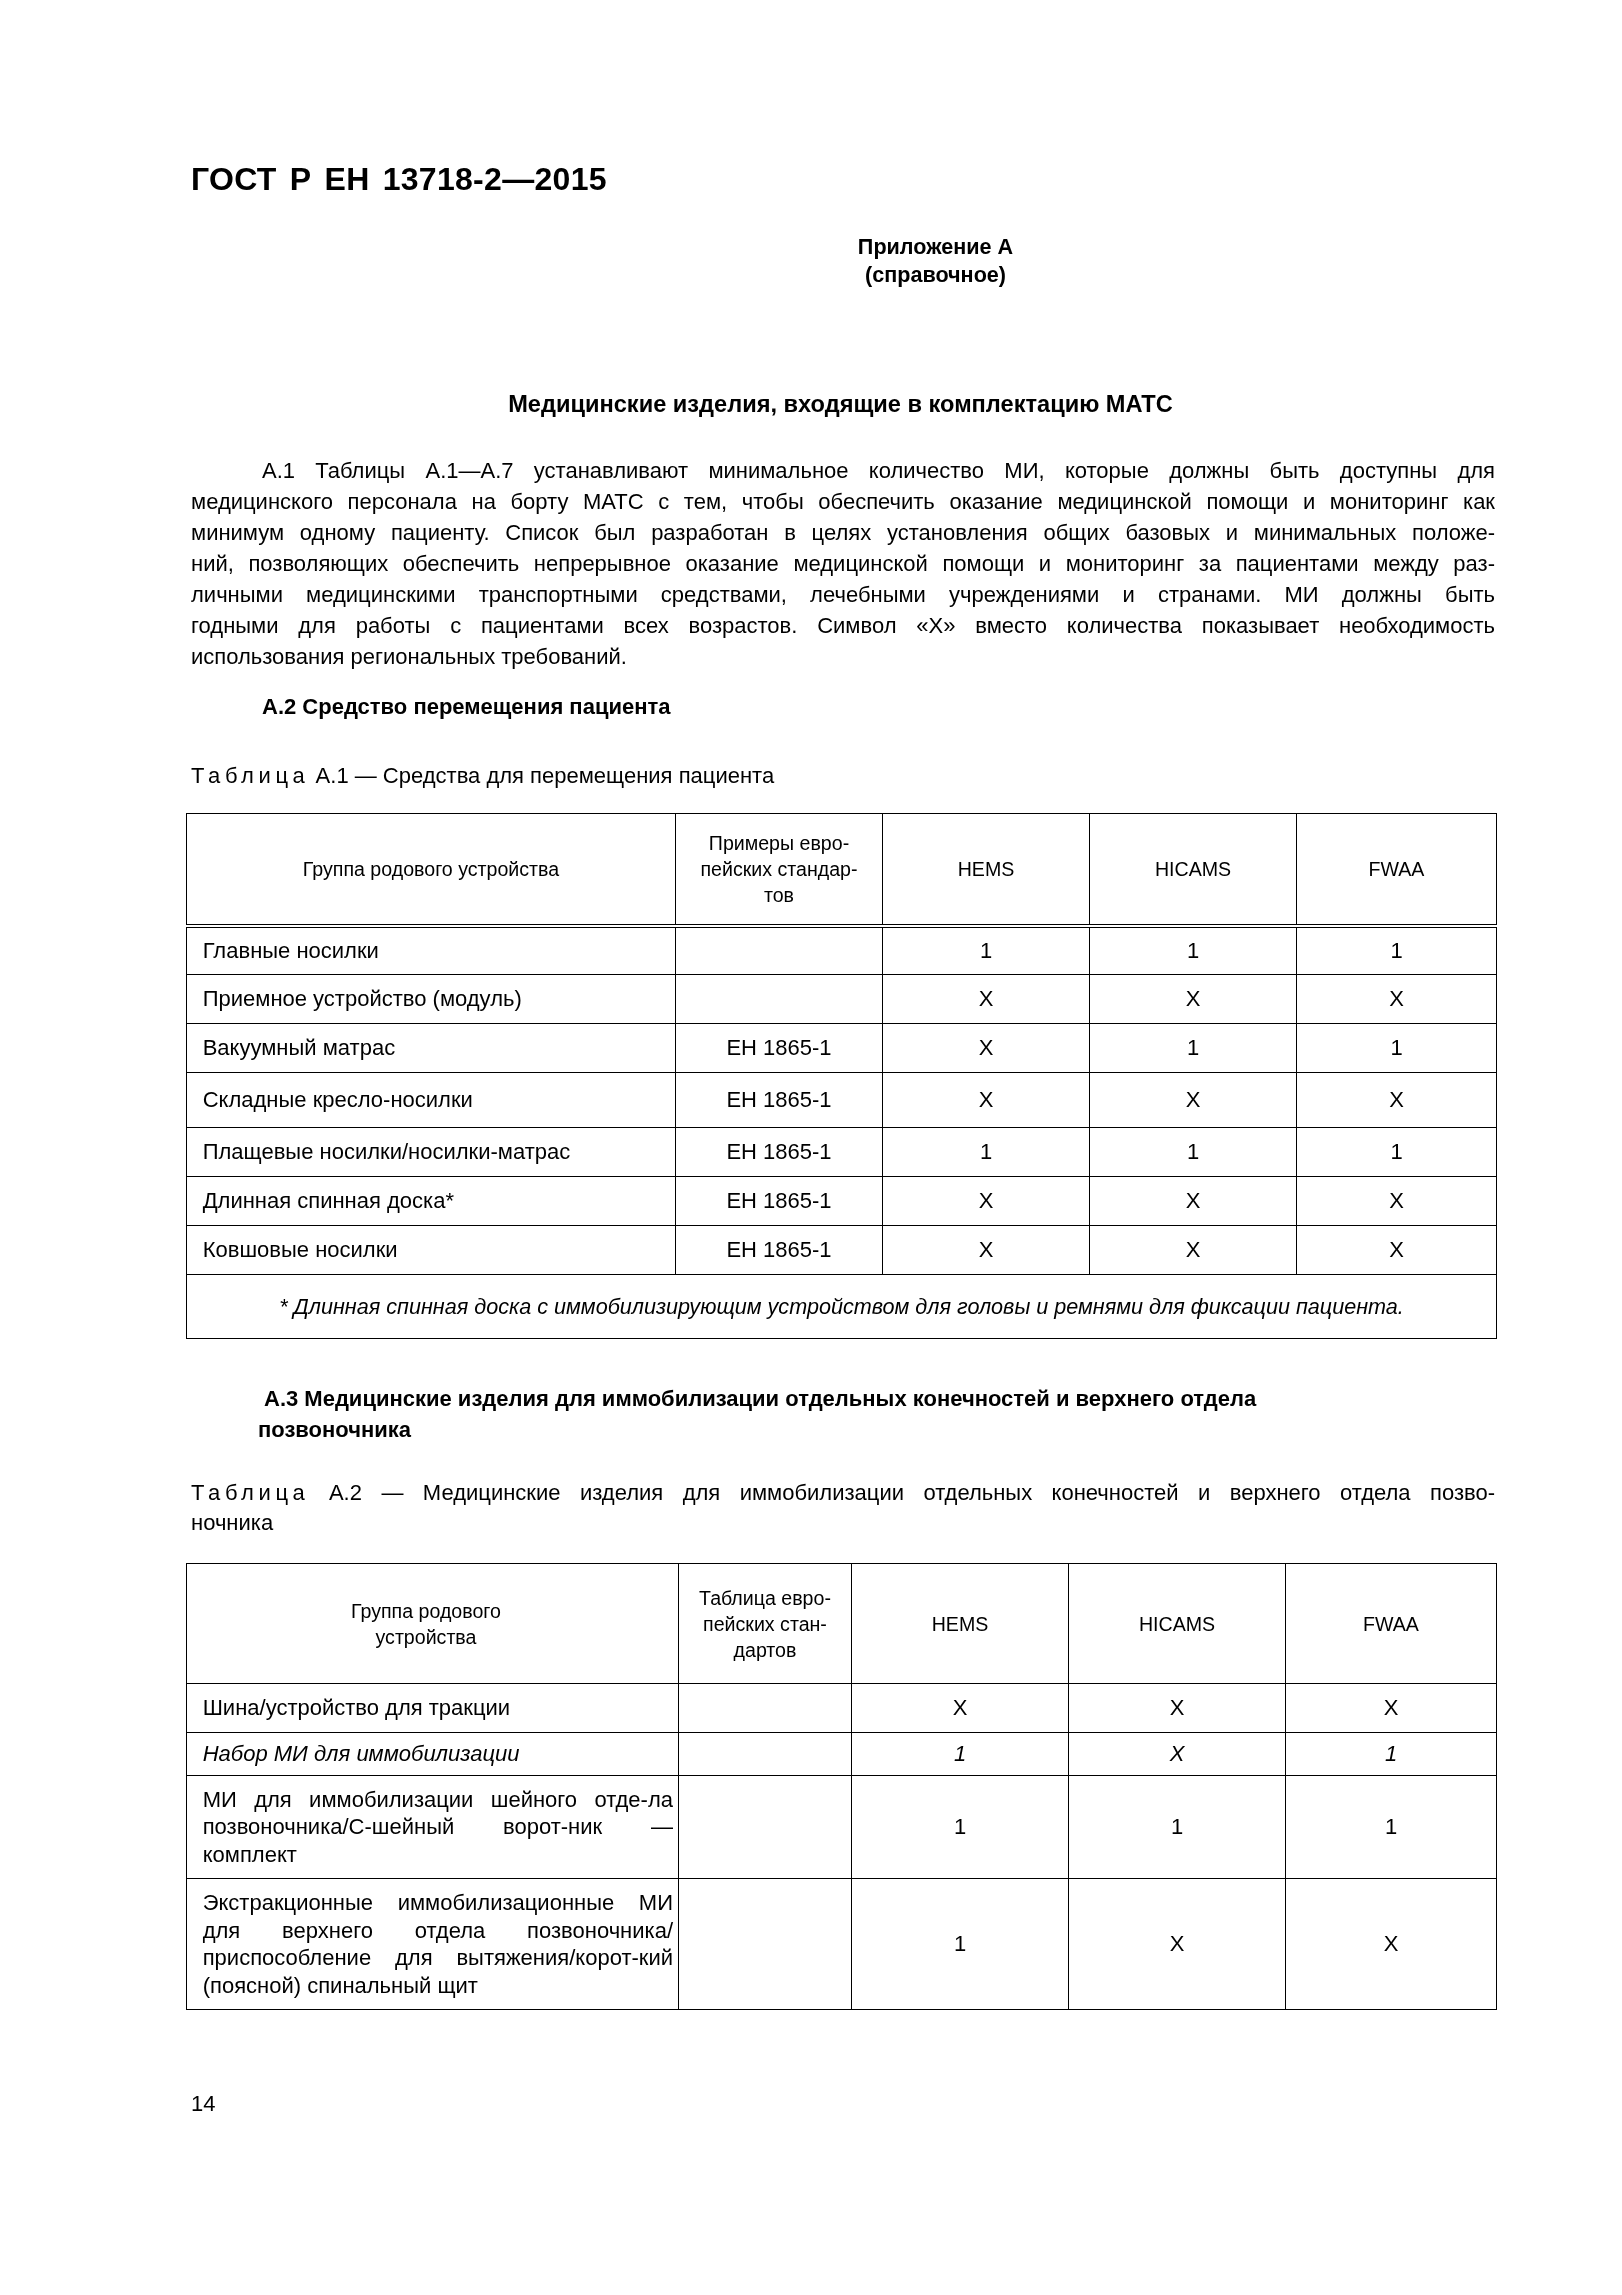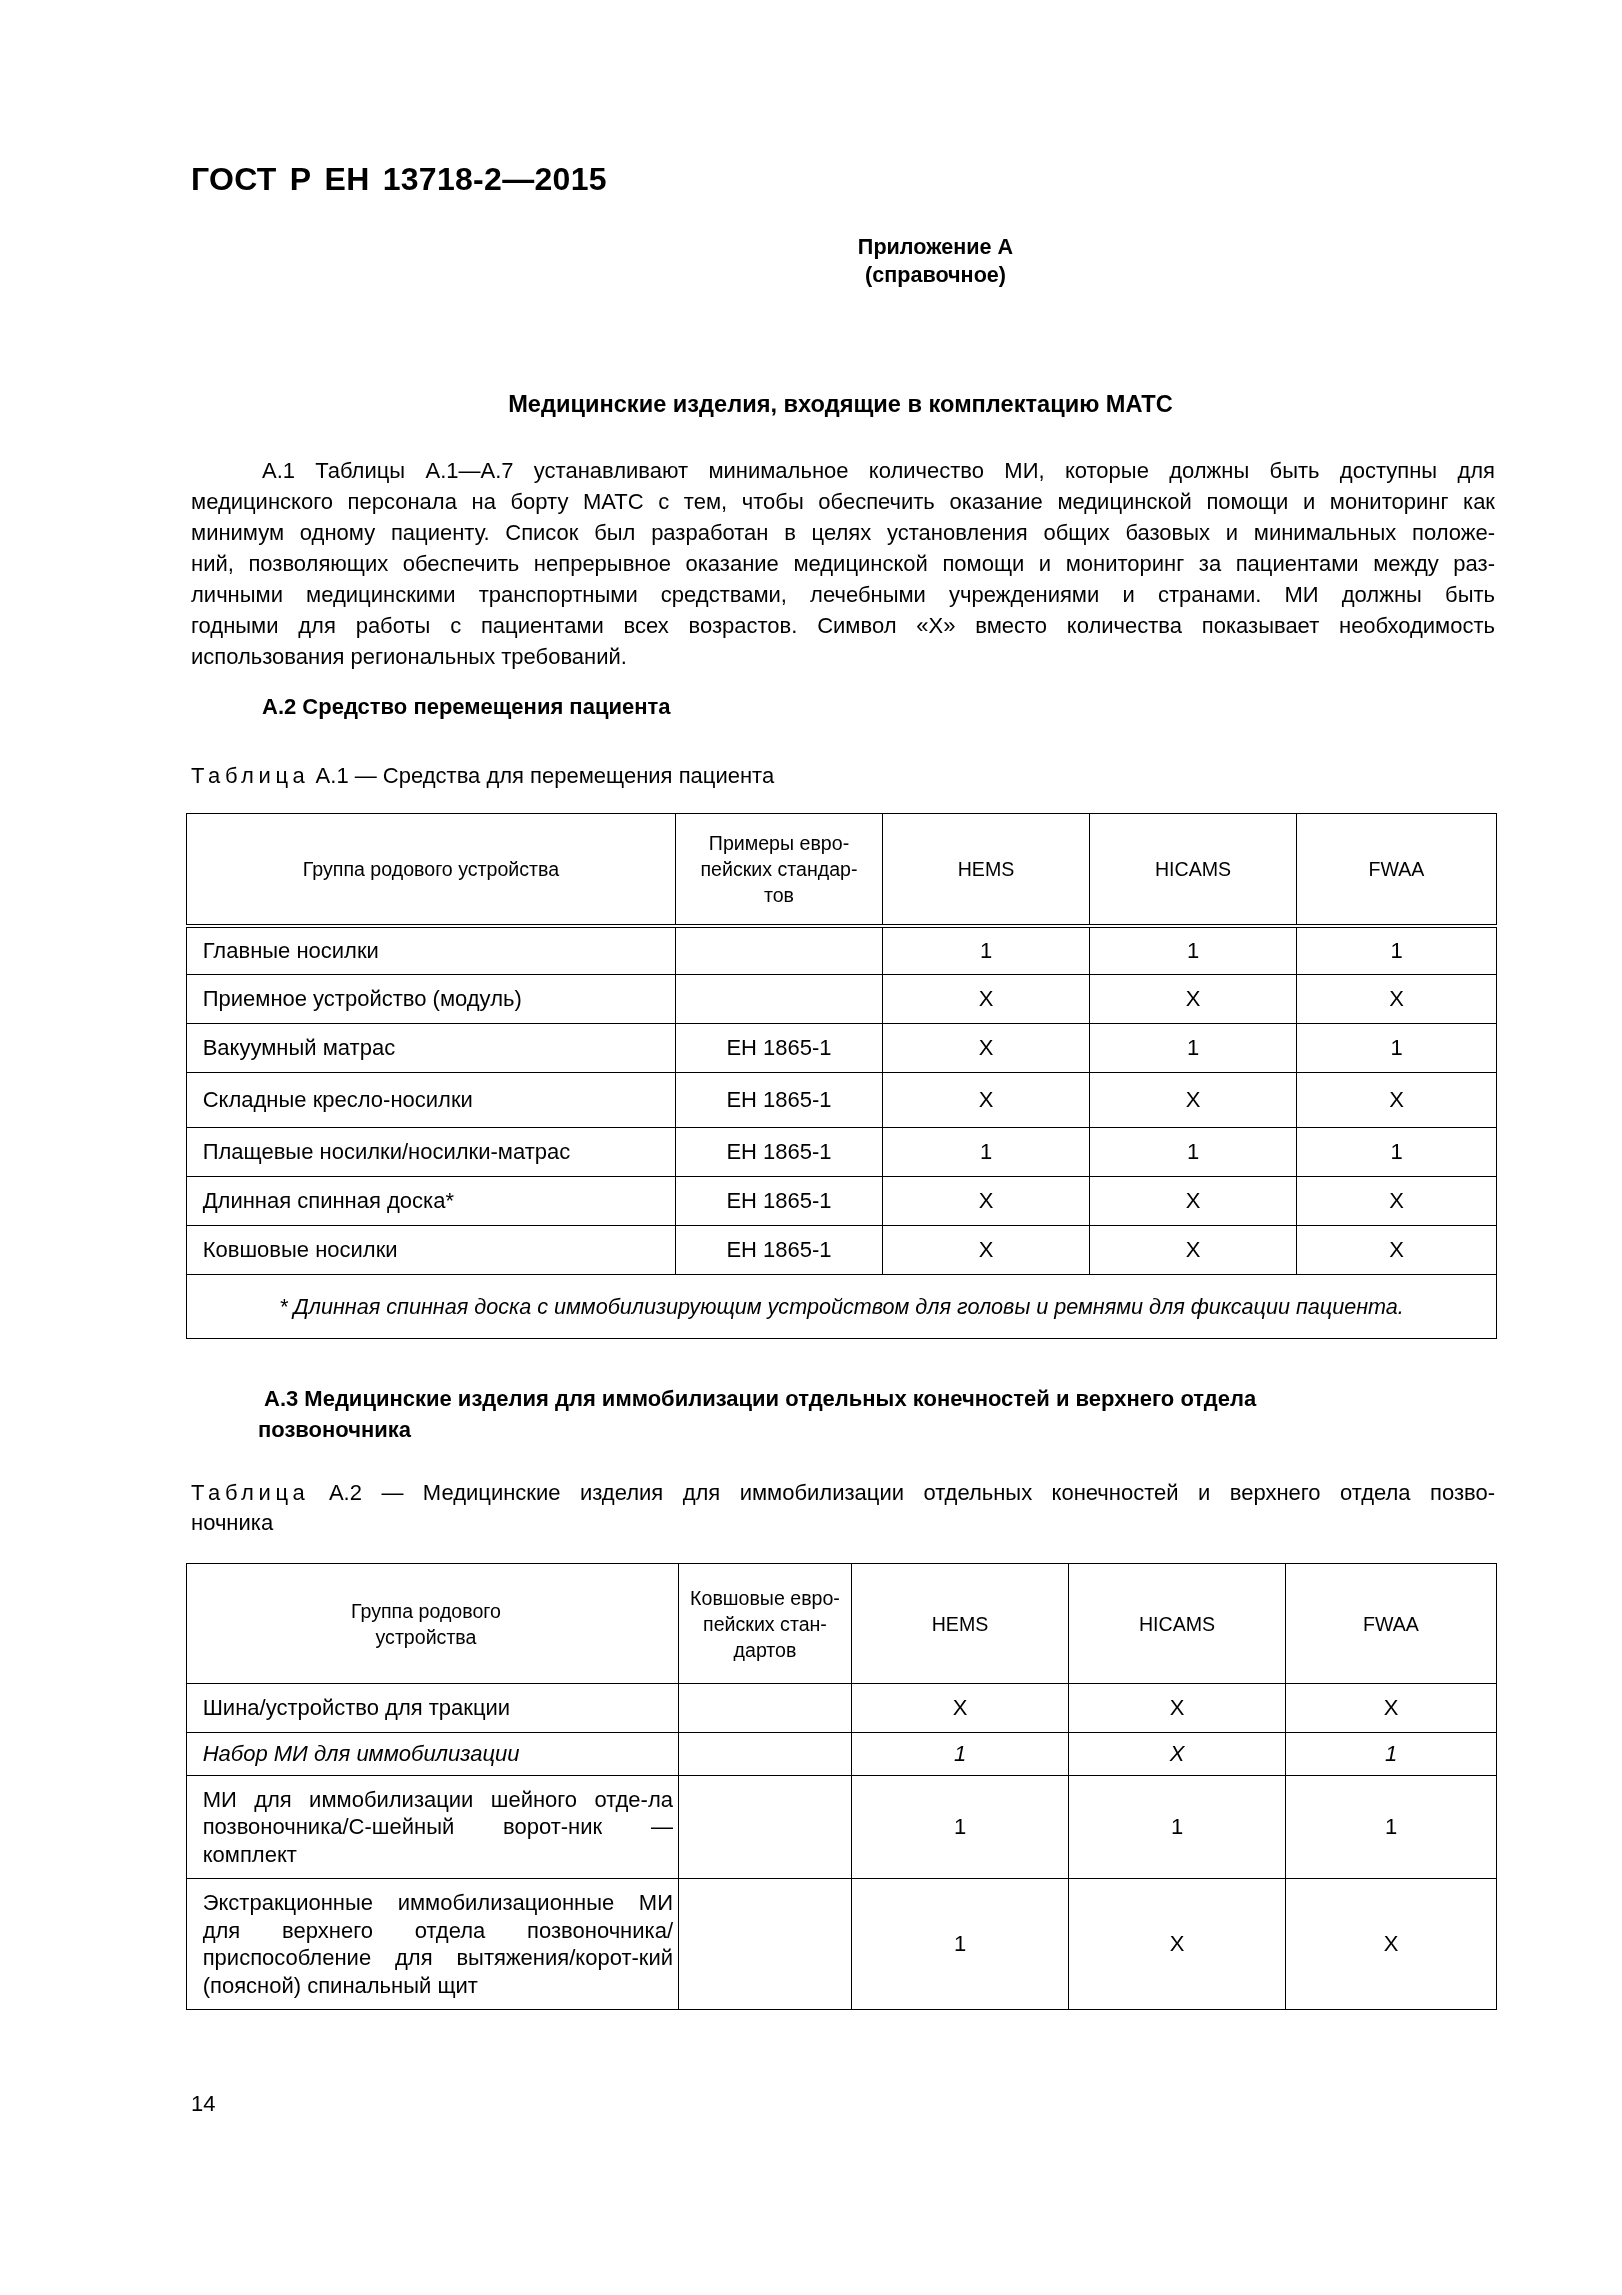--- a/index.html
+++ b/index.html
@@ -137,21 +137,21 @@
   <colgroup>
     <col style="width:492px">
       <col style="width:173px">
       <col style="width:217px">
       <col style="width:217px">
       <col style="width:211px">
   </colgroup>
   <tbody>
       <tr style="height:120px;">
     <th style="padding:0 170px 0 157px;">Группа родового устройства</th>
-    <th style="padding:0 9.2px;">Ковшовые евро-пейских стан-дартов</th>
+    <th style="padding:0 9.2px;">Таблица евро-пейских стан-дартов</th>
     <th>HEMS</th>
     <th>HICAMS</th>
     <th>FWAA</th>
   </tr>
   <tr style="height:49px;">
     <td class="l">Шина/устройство для тракции</td>
     <td class="c"></td>
     <td class="c">Х</td>
     <td class="c">Х</td>
     <td class="c">Х</td>

